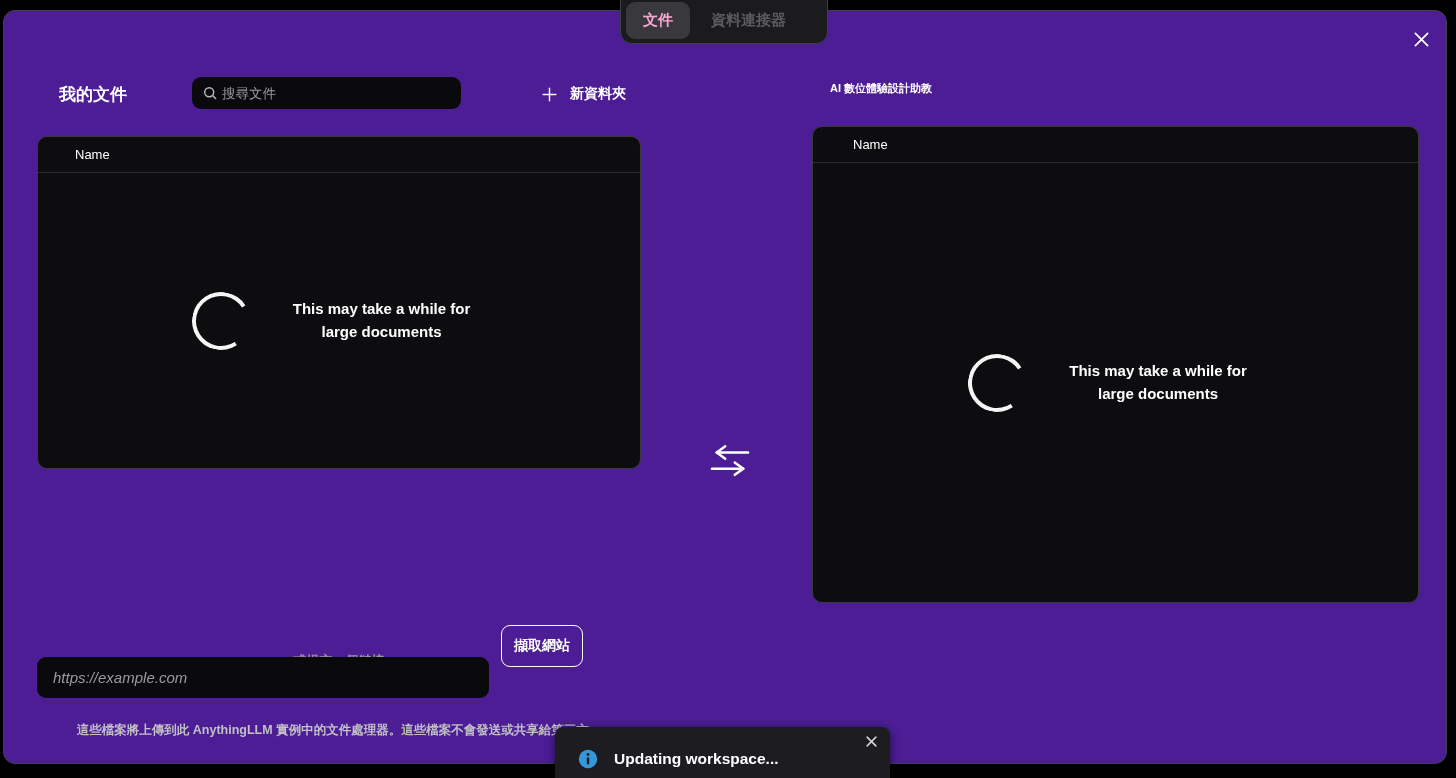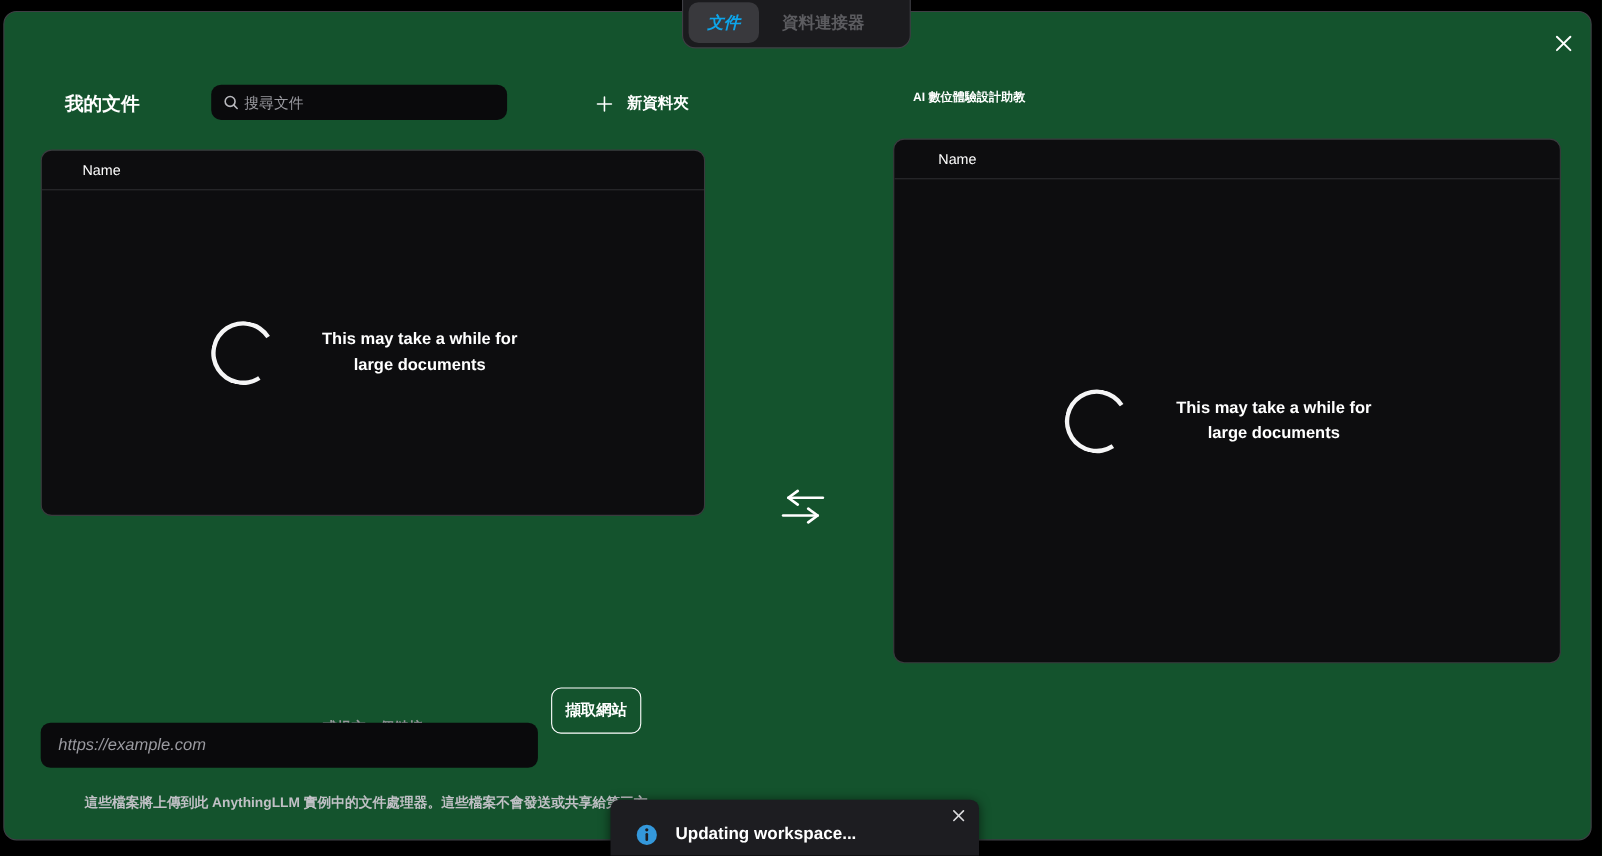--- a/index.html
+++ b/index.html
@@ -1,30 +1,30 @@
 <!DOCTYPE html>
 <html><head>
 <meta charset="utf-8">
 <style>
   * { margin:0; padding:0; box-sizing:border-box; }
   html,body { width:1456px; height:778px; background:#000; overflow:hidden;
               font-family:"Liberation Sans","DejaVu Sans",sans-serif; }
   .stage { position:relative; width:1456px; height:778px; background:#000; overflow:hidden; }
 
   .modal { position:absolute; left:3px; top:10px; width:1444px; height:754px;
-           background:#14532d; border:1.5px solid #3f3f45; border-radius:12px; }
+           background:#4c1d95; border:1.5px solid #3f3f45; border-radius:12px; }
 
   
   .tabbar { position:absolute; left:620px; top:-14px; width:208px; height:58px;
             background:#1b1b1e; border:1.5px solid #3f3f45; border-radius:12px;
             display:flex; align-items:flex-end; padding:4px 5px; gap:4px; z-index:5; }
   .tab { border:none; background:transparent; color:#5c5c60; font-weight:700; font-size:15px;
          padding:9px 17px; border-radius:9px; cursor:pointer; white-space:nowrap;
          font-family:inherit; }
-  .tab.active { background:#39393d; color:#0ea5e9;font-style:italic; }
+  .tab.active { background:#39393d; color:#f9a8d4; }
 
   .close-btn { position:absolute; left:1406px; top:24px; width:30px; height:30px; z-index:6;
                background:transparent; border:none; cursor:pointer; display:flex;
                align-items:center; justify-content:center; }
 
   
   .my-docs-title { position:absolute; left:55px; top:72px; color:#fff; font-size:17px; font-weight:700; }
   .search-box { position:absolute; left:188px; top:66px; width:269px; height:32px;
                 background:#0a0a0c; border-radius:9px; display:flex; align-items:center;
                 padding:0 10px; gap:4px; }

